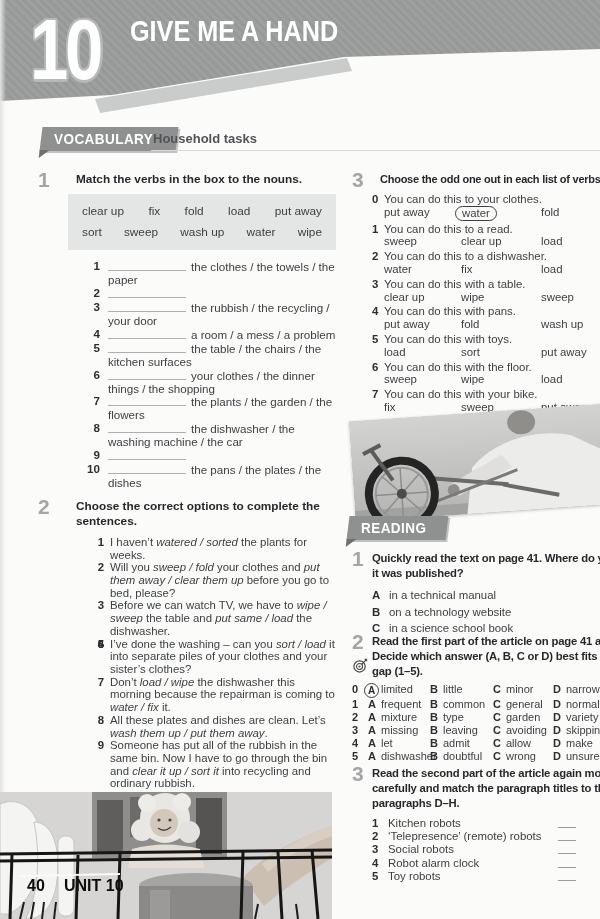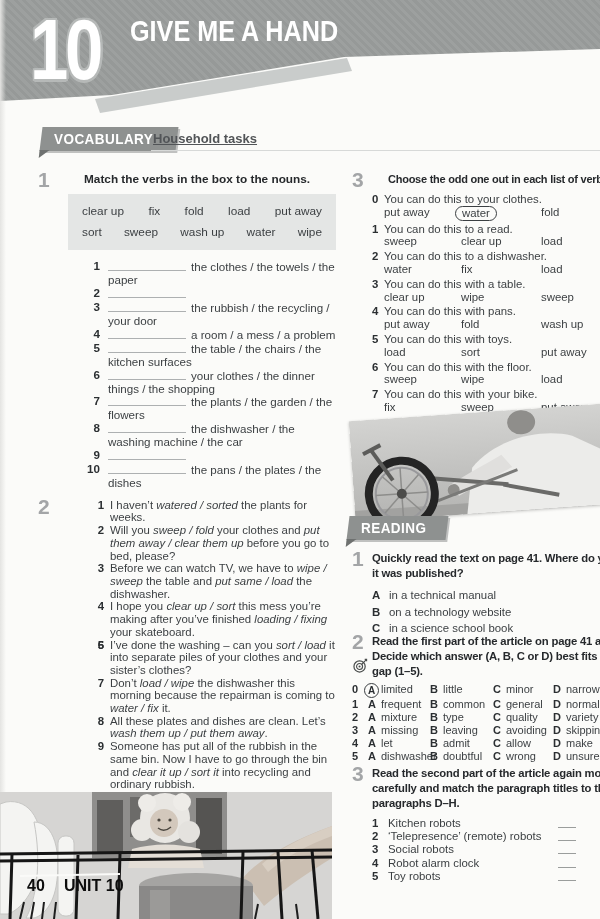--- a/index.html
+++ b/index.html
@@ -22,29 +22,29 @@
 
   
   .tag{position:absolute;background:#8e9190;color:#fff;font-weight:bold;height:24px;line-height:24px;
        padding:0 13px;transform:skewX(-7deg);box-shadow:2px 2px 0 rgba(120,123,122,.45);}
   .tag>span{display:inline-block;transform:skewX(7deg) scaleX(.9);transform-origin:left center;
        font-size:15px;letter-spacing:.5px;}
   .tag::after{content:"";position:absolute;left:0px;bottom:-7px;width:0;height:0;
        border-top:8px solid #6e7170;border-right:10px solid transparent;}
   .tag-vocab{left:41px;top:127px;}
   .tag-read{left:348px;top:516px;}
-  .topic{position:absolute;left:153px;top:131px;font-size:13px;font-weight:bold;color:#515457;text-decoration:underline;}
+  .topic{position:absolute;left:153px;top:131px;font-size:13px;font-weight:bold;color:#515457;}
   .topic-rule{position:absolute;left:151px;top:150px;width:449px;border-top:1px solid #d7d9d8;}
   .scan-edge{position:absolute;left:0;top:0;width:6px;height:792px;
        background:linear-gradient(90deg,#e4e4e2,rgba(251,251,249,0));}
 
   
   .ex{position:relative;}
   .ex-num{position:absolute;left:0;top:-4px;font-size:21px;font-weight:bold;color:#a3a5a7;}
-  .instr{font-weight:bold;font-size:11.8px;line-height:1.28;color:#26292c;margin:0 16px 7px;}
+  .instr{font-weight:bold;font-size:11.8px;line-height:1.28;color:#26292c;margin:0 8px 7px;}
 
   
   .col-left{position:absolute;left:38px;top:172px;width:298px;}
   .ex-body{margin-left:30px;}
   .wordbox{background:#e4e6e5;padding:7px 14px 8px;margin:2px 0 10px;}
   .wb-row{display:flex;justify-content:space-between;font-size:11.8px;line-height:1.75;}
   .it1{position:relative;padding-left:40px;font-size:11.6px;line-height:12.9px;}
   .it1 .n{position:absolute;left:0;width:32px;text-align:right;font-weight:bold;color:#2b2f32;}
   .blank{display:inline-block;width:78px;height:10px;border-bottom:1.2px solid #adb0b1;margin-right:5px;}
   .ex2-block{margin-top:9px;}
@@ -142,25 +142,26 @@
             <div class="it1"><span class="n">7</span><span class="blank"></span><span class="txt">the plants / the garden / the flowers</span></div>
             <div class="it1"><span class="n">8</span><span class="blank"></span><span class="txt">the dishwasher / the washing machine / the car</span></div>
             <div class="it1"><span class="n">9</span><span class="blank"></span></div>
             <div class="it1"><span class="n">10</span><span class="blank"></span><span class="txt">the pans / the plates / the dishes</span></div>
           </div>
       </div>
     </div>
     <div class="ex ex2-block">
       <div class="ex-num">2</div>
       <div class="ex-body">
+        <p class="instr">Choose the correct options to complete the sentences.</p>
         <div id="ex2-items">
             <div class="it2"><span class="n">1</span><span class="txt"><span class="seg">I haven’t </span><em class="opt">watered / sorted</em><span class="seg"> the plants for weeks.</span></span></div>
             <div class="it2"><span class="n">2</span><span class="txt"><span class="seg">Will you </span><em class="opt">sweep / fold</em><span class="seg"> your clothes and </span><em class="opt">put them away / clear them up</em><span class="seg"> before you go to bed, please?</span></span></div>
             <div class="it2"><span class="n">3</span><span class="txt"><span class="seg">Before we can watch TV, we have to </span><em class="opt">wipe / sweep</em><span class="seg"> the table and </span><em class="opt">put same / load</em><span class="seg"> the dishwasher.</span></span></div>
-            <div class="it2"><span class="n">4</span><span class="txt"><span class="seg">I hope you </span><em class="opt">clear up / sort</em><span class="seg"> this mess you’re making after you’ve finished </span><em class="opt">loading / fixing</em><span class="seg"> your skateboard.</span></span></div>
+            <div class="it2"><span class="n">4</span></div>
             <div class="it2"><span class="n">5</span></div>
             <div class="it2"><span class="n">6</span><span class="txt"><span class="seg">I’ve done the washing – can you </span><em class="opt">sort / load</em><span class="seg"> it into separate piles of your clothes and your sister’s clothes?</span></span></div>
             <div class="it2"><span class="n">7</span><span class="txt"><span class="seg">Don’t </span><em class="opt">load / wipe</em><span class="seg"> the dishwasher this morning because the repairman is coming to </span><em class="opt">water / fix</em><span class="seg"> it.</span></span></div>
             <div class="it2"><span class="n">8</span><span class="txt"><span class="seg">All these plates and dishes are clean. Let’s </span><em class="opt">wash them up / put them away</em><span class="seg">.</span></span></div>
             <div class="it2"><span class="n">9</span><span class="txt"><span class="seg">Someone has put all of the rubbish in the same bin. Now I have to go through the bin and </span><em class="opt">clear it up / sort it</em><span class="seg"> into recycling and ordinary rubbish.</span></span></div>
             <div class="it2"><span class="n">10</span><span class="txt"><span class="seg">Meral, can you </span><em class="opt">sweep / wipe</em><span class="seg"> the path outside the front door before your grandparents come? The trees have dropped leaves all over it.</span></span></div>
           </div>
       </div>
     </div>
   </div>
@@ -326,21 +327,21 @@
           <span class="g-l">D</span>
           <span class="g-w g-w3">normal</span>
         </div>
         <div class="grow">
           <span class="g-n">2</span>
           <span class="g-l">A</span>
           <span class="g-w g-w0">mixture</span>
           <span class="g-l">B</span>
           <span class="g-w g-w1">type</span>
           <span class="g-l">C</span>
-          <span class="g-w g-w2">quality</span>
+          <span class="g-w g-w2">garden</span>
           <span class="g-l">D</span>
           <span class="g-w g-w3">variety</span>
         </div>
         <div class="grow">
           <span class="g-n">3</span>
           <span class="g-l">A</span>
           <span class="g-w g-w0">missing</span>
           <span class="g-l">B</span>
           <span class="g-w g-w1">leaving</span>
           <span class="g-l">C</span>

